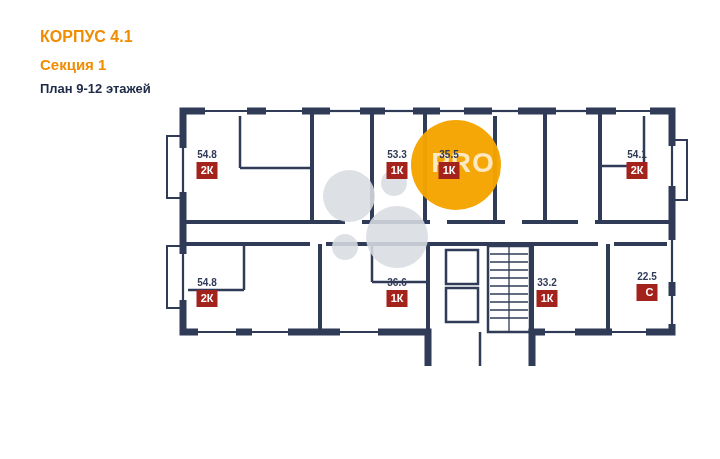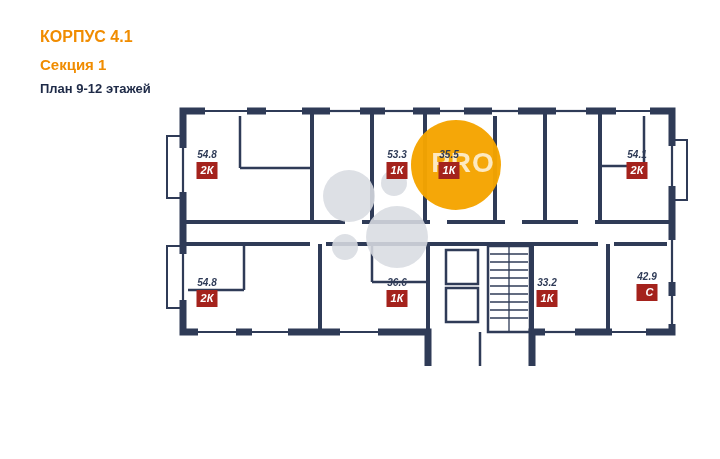--- a/index.html
+++ b/index.html
@@ -19,21 +19,21 @@
   .hdr-floors{top:81px;font-size:13px;font-weight:bold;color:var(--text_dark);}
 
   #plan-svg{position:absolute;left:0;top:0;z-index:1;}
 
   .pro-circle{position:absolute;left:411px;top:120px;width:90px;height:90px;
     border-radius:50%;background:var(--orange);opacity:.97;z-index:4;}
   .pro-text{position:absolute;left:430px;top:147px;width:66px;text-align:center;
     font-size:28px;font-weight:bold;letter-spacing:1px;color:rgba(255,255,255,.75);z-index:5;}
 
   .apt{position:absolute;transform:translateX(-50%);display:flex;flex-direction:column;
-    align-items:center;gap:2px;z-index:6;font-style:italic;}
+    align-items:center;gap:2px;z-index:6;}
   .apt-area{font-size:10px;font-weight:bold;color:var(--wall);}
   .apt-badge{background:var(--badge);color:#fff;font-size:11px;font-weight:bold;
     padding:3px 4px;min-width:13px;text-align:right;line-height:1;}
 
   
   .w7{stroke:var(--wall);stroke-width:7;fill:#ffffff;}
   .w4{stroke:var(--wall);stroke-width:4;fill:none;}
   .w25{stroke:var(--wall);stroke-width:2.5;fill:none;}
   .w2{stroke:var(--wall);stroke-width:2;fill:none;}
   .win{stroke:var(--wall);stroke-width:2.2;}
@@ -197,17 +197,17 @@
   </div>
   <div class="apt" style="left:397px;top:277px">
     <div class="apt-area">36.6</div>
     <div class="apt-badge">1К</div>
   </div>
   <div class="apt" style="left:547px;top:277px">
     <div class="apt-area">33.2</div>
     <div class="apt-badge">1К</div>
   </div>
   <div class="apt" style="left:647px;top:271px">
-    <div class="apt-area">42.9</div>
+    <div class="apt-area">22.5</div>
     <div class="apt-badge">С</div>
   </div>
 
 </div>
 
 </body></html>

